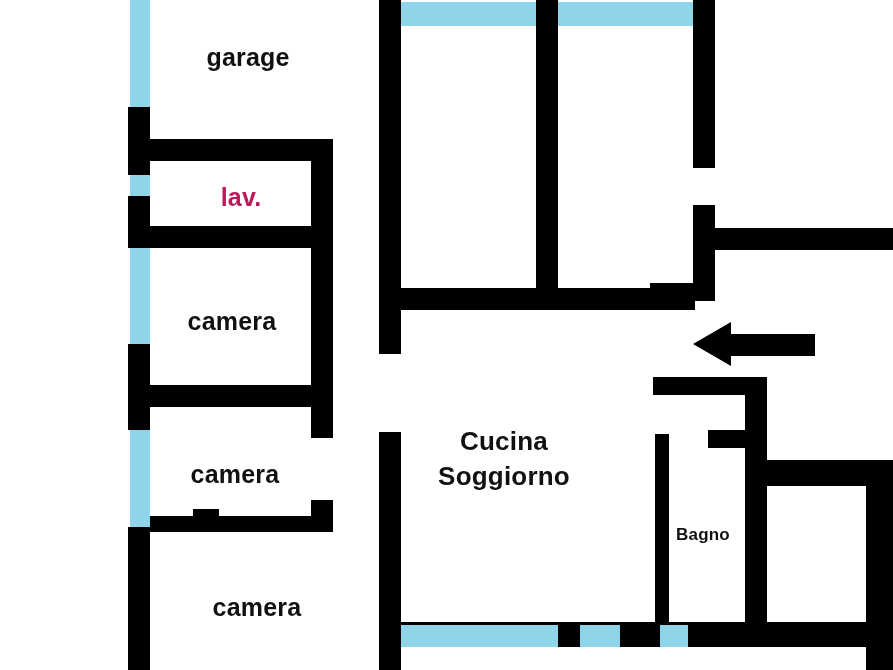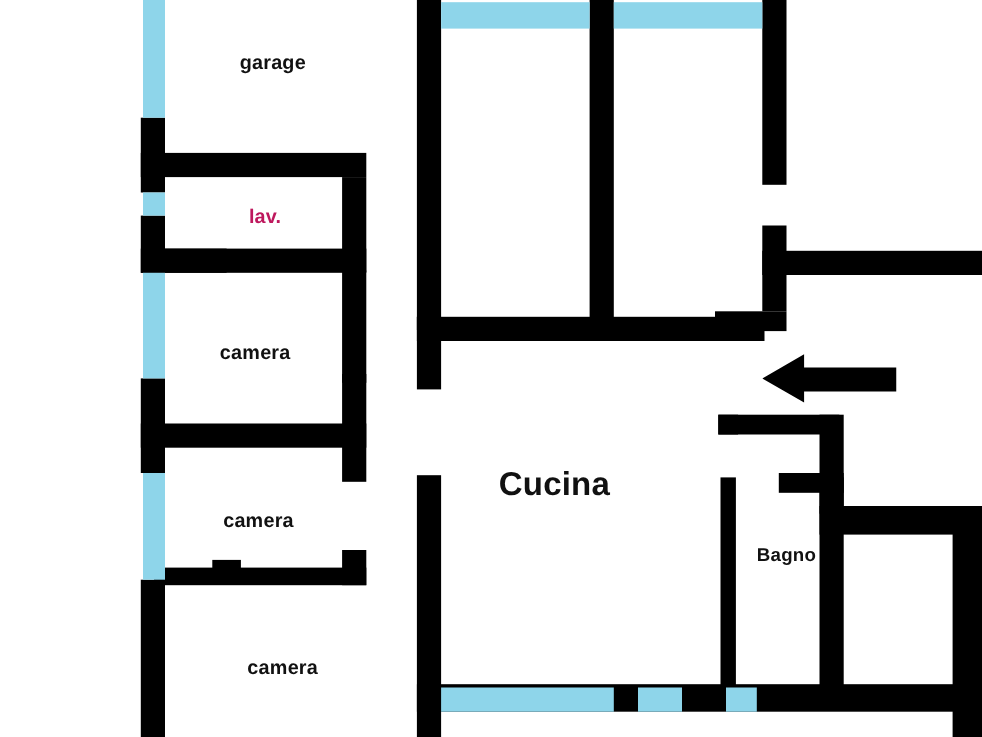--- a/index.html
+++ b/index.html
@@ -25,22 +25,22 @@
     position: absolute;
     background: #8ed5ea;
   }
   .label {
     position: absolute;
     color: #111111;
     font-weight: bold;
     white-space: nowrap;
     letter-spacing: 0.2px;
   }
-  .label.big   { font-size: 18px; }
-  .label.mid   { font-size: 30px; }
+  .label.big   { font-size: 25px; }
+  .label.mid   { font-size: 26px; }
   .label.small { font-size: 17px; }
   .arrow {
     position: absolute;
   }
   .arrow svg { display: block; }
 </style>
 </head>
 <body>
 
 <div id="floorplan">
@@ -89,14 +89,15 @@
       <svg width="122" height="48" viewBox="0 0 122 48">
         <polygon points="0,24 38,2 38,14 122,14 122,36 38,36 38,46" fill="#000000"></polygon>
       </svg>
     </div>
     <div class="label big" style="left: 248px; top: 57px; transform: translate(-50%, -50%); color: rgb(17, 17, 17);">garage</div>
     <div class="label big" style="left: 241px; top: 197px; transform: translate(-50%, -50%); color: #be185d;">lav.</div>
     <div class="label big" style="left: 232px; top: 321px; transform: translate(-50%, -50%); color: rgb(17, 17, 17);">camera</div>
     <div class="label big" style="left: 235px; top: 474px; transform: translate(-50%, -50%); color: rgb(17, 17, 17);">camera</div>
     <div class="label big" style="left: 257px; top: 607px; transform: translate(-50%, -50%); color: rgb(17, 17, 17);">camera</div>
     <div class="label mid" style="left: 504px; top: 441px; transform: translate(-50%, -50%); color: rgb(17, 17, 17);">Cucina</div>
-    <div class="label small" style="left: 703px; top: 505px; transform: translate(-50%, -50%); color: rgb(17, 17, 17); margin-left: 12px;">Bagno</div>
+    <div class="label mid" style="left: 504px; top: 476px; transform: translate(-50%, -50%); color: rgb(17, 17, 17);">Soggiorno</div>
+    <div class="label small" style="left: 703px; top: 535px; transform: translate(-50%, -50%); color: rgb(17, 17, 17);">Bagno</div>
   </div>
 
 </body></html>

